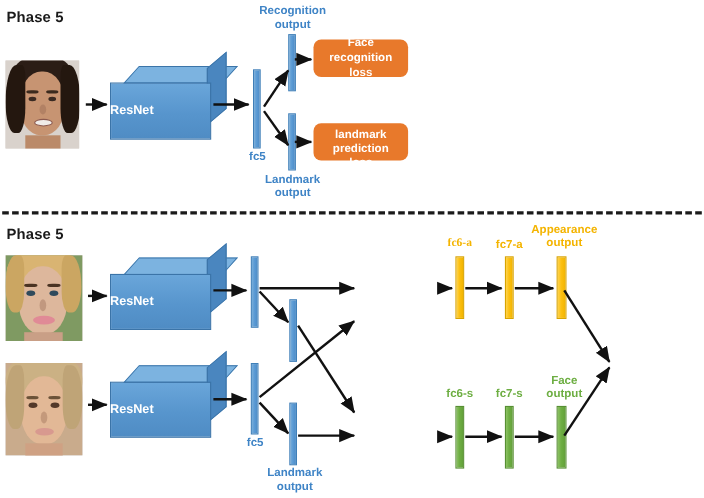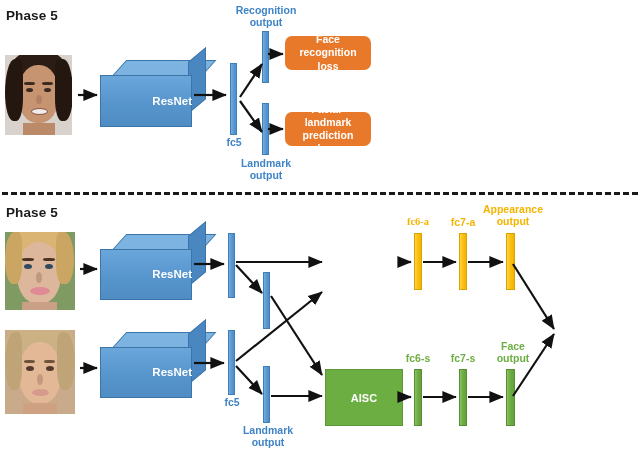--- a/index.html
+++ b/index.html
@@ -26,21 +26,21 @@
   .face .neck{position:absolute;}
 
   
   .resnet{position:absolute;}
   .resnet .front{position:absolute;left:0;bottom:0;width:100%;height:100%;
       background:linear-gradient(180deg,#6aa6da 0%,#5795cd 55%,#4f8cc4 100%);
       border:1px solid #3b74a8;box-sizing:border-box;}
   .resnet .top{position:absolute;left:0;top:0;width:100%;height:100%;
       background:#7cb3e0;border:1px solid #3b74a8;box-sizing:border-box;}
   .resnet .side{position:absolute;background:#4a86bf;border:1px solid #3b74a8;box-sizing:border-box;}
-  .resnet .lbl{position:absolute;left:0;right:15px;text-align:right;color:#ffffff;
+  .resnet .lbl{position:absolute;left:0;right:15px;text-align:left;color:#ffffff;
       font-weight:bold;font-size:11.5px;}
 
   
   .bar{position:absolute;box-sizing:border-box;}
   .bar.blue{background:linear-gradient(90deg,#79add9,#5b9bd5 45%,#4e8cc7);border:1px solid #3f7fb8;}
   .bar.amber{background:linear-gradient(90deg,#ffd34d,#fcc011 45%,#f2b400);border:1px solid #d9a400;}
   .bar.green{background:linear-gradient(90deg,#8cc163,#6eae43 45%,#63a03a);border:1px solid #578f33;}
 
   
   .block{position:absolute;box-sizing:border-box;display:flex;align-items:center;
@@ -160,23 +160,20 @@
   <div class="bar blue" style="left:228px;top:233px;width:7px;height:65px;"></div>
   <div class="bar blue" style="left:228px;top:330px;width:7px;height:65px;"></div>
   <div class="cap blue" style="left:212px;top:396px;width:40px;">fc5</div>
 
   <div class="bar blue" style="left:263px;top:272px;width:7px;height:57px;"></div>
   <div class="bar blue" style="left:263px;top:366px;width:7px;height:57px;"></div>
   <div class="cap blue" style="left:226px;top:424px;width:84px;">Landmark
 output</div>
 
 
-  <div class="block green" style="left:325px;top:369px;width:78px;height:57px;">
-    <span>AISC</span>
-  </div>
 
   <div class="bar amber" style="left:414px;top:233px;width:8px;height:57px;"></div>
   <div class="cap amber" style="left:396px;top:216px;width:44px;font-family:Liberation Serif, serif;">fc6-a</div>
 
   <div class="bar amber" style="left:459px;top:233px;width:8px;height:57px;"></div>
   <div class="cap amber" style="left:441px;top:216px;width:44px;">fc7-a</div>
 
   <div class="bar amber" style="left:506px;top:233px;width:9px;height:57px;"></div>
   <div class="cap amber" style="left:473px;top:203px;width:80px;">Appearance
 output</div>

